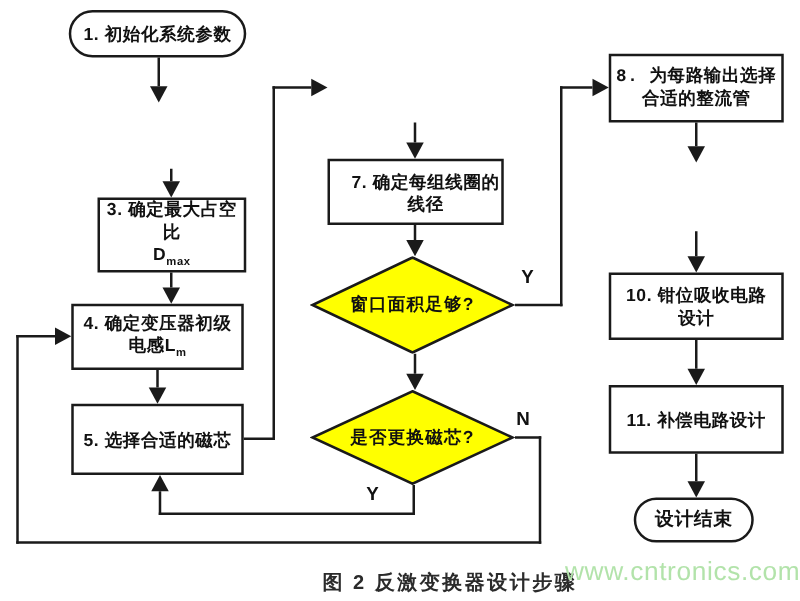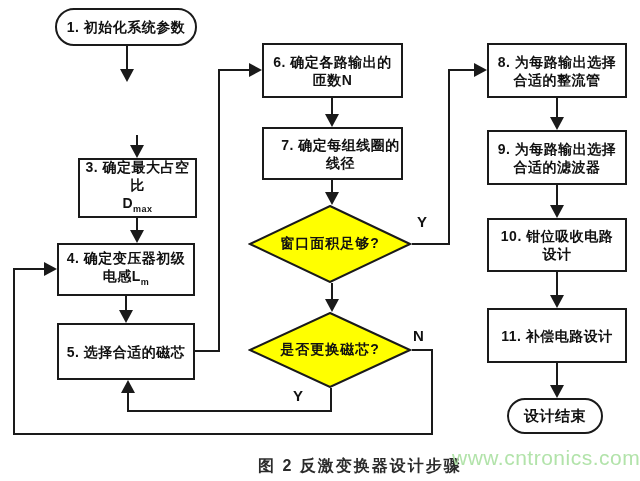--- a/index.html
+++ b/index.html
@@ -58,53 +58,45 @@
 
   <div class="node" style="left:57px;top:243px;width:138px;height:53px;">
     <span>4. 确定变压器初级</span>
     <span><span>电感</span><span>L</span><sub>m</sub></span>
   </div>
 
   <div class="node" style="left:57px;top:323px;width:138px;height:57px;">
     <span>5. 选择合适的磁芯</span>
   </div>
 
-  <div class="node" style="left:262px;top:43px;width:141px;height:55px;">
-    <span>6. 确定各路输出的</span>
-    <span>匝数N</span>
-  </div>
 
   <div class="node" style="left:262px;top:127px;width:141px;height:53px;padding-left:16px;">
     <span>7. 确定每组线圈的</span>
     <span>线径</span>
   </div>
 
   <div class="diamond" style="left:248px;top:205px;width:164px;height:78px;">
     <svg viewBox="0 0 164 78" preserveAspectRatio="none">
       <polygon points="82,1 162,39 82,77 2,39"></polygon>
     </svg>
     <span class="dlabel">窗口面积足够?</span>
   </div>
 
   <div class="diamond" style="left:248px;top:312px;width:164px;height:76px;">
     <svg viewBox="0 0 164 76" preserveAspectRatio="none">
       <polygon points="82,1 162,38 82,75 2,38"></polygon>
     </svg>
     <span class="dlabel">是否更换磁芯?</span>
   </div>
 
-  <div class="node" style="left:487px;top:43px;width:140px;height:55px;">
+  <div class="node" style="left:487px;top:43px;width:140px;height:55px;font-family:Liberation Mono, monospace;">
     <span>8. 为每路输出选择</span>
     <span>合适的整流管</span>
   </div>
 
-  <div class="node" style="left:487px;top:130px;width:140px;height:55px;">
-    <span>9. 为每路输出选择</span>
-    <span>合适的滤波器</span>
-  </div>
 
   <div class="node" style="left:487px;top:218px;width:140px;height:54px;">
     <span>10. 钳位吸收电路</span>
     <span>设计</span>
   </div>
 
   <div class="node" style="left:487px;top:308px;width:140px;height:55px;">
     <span>11. 补偿电路设计</span>
   </div>
 

